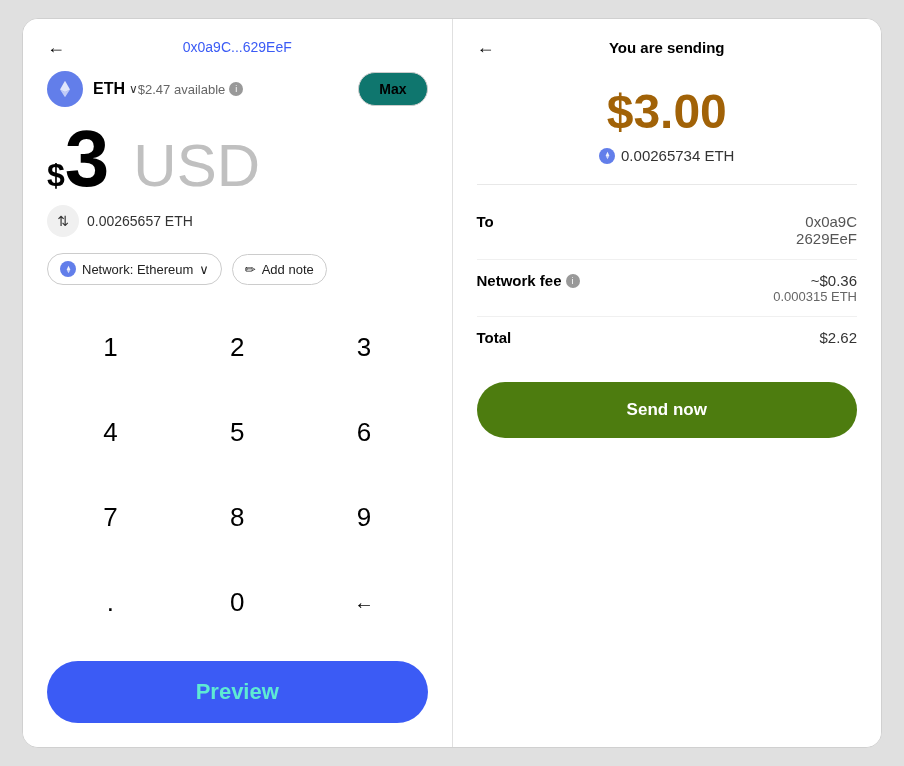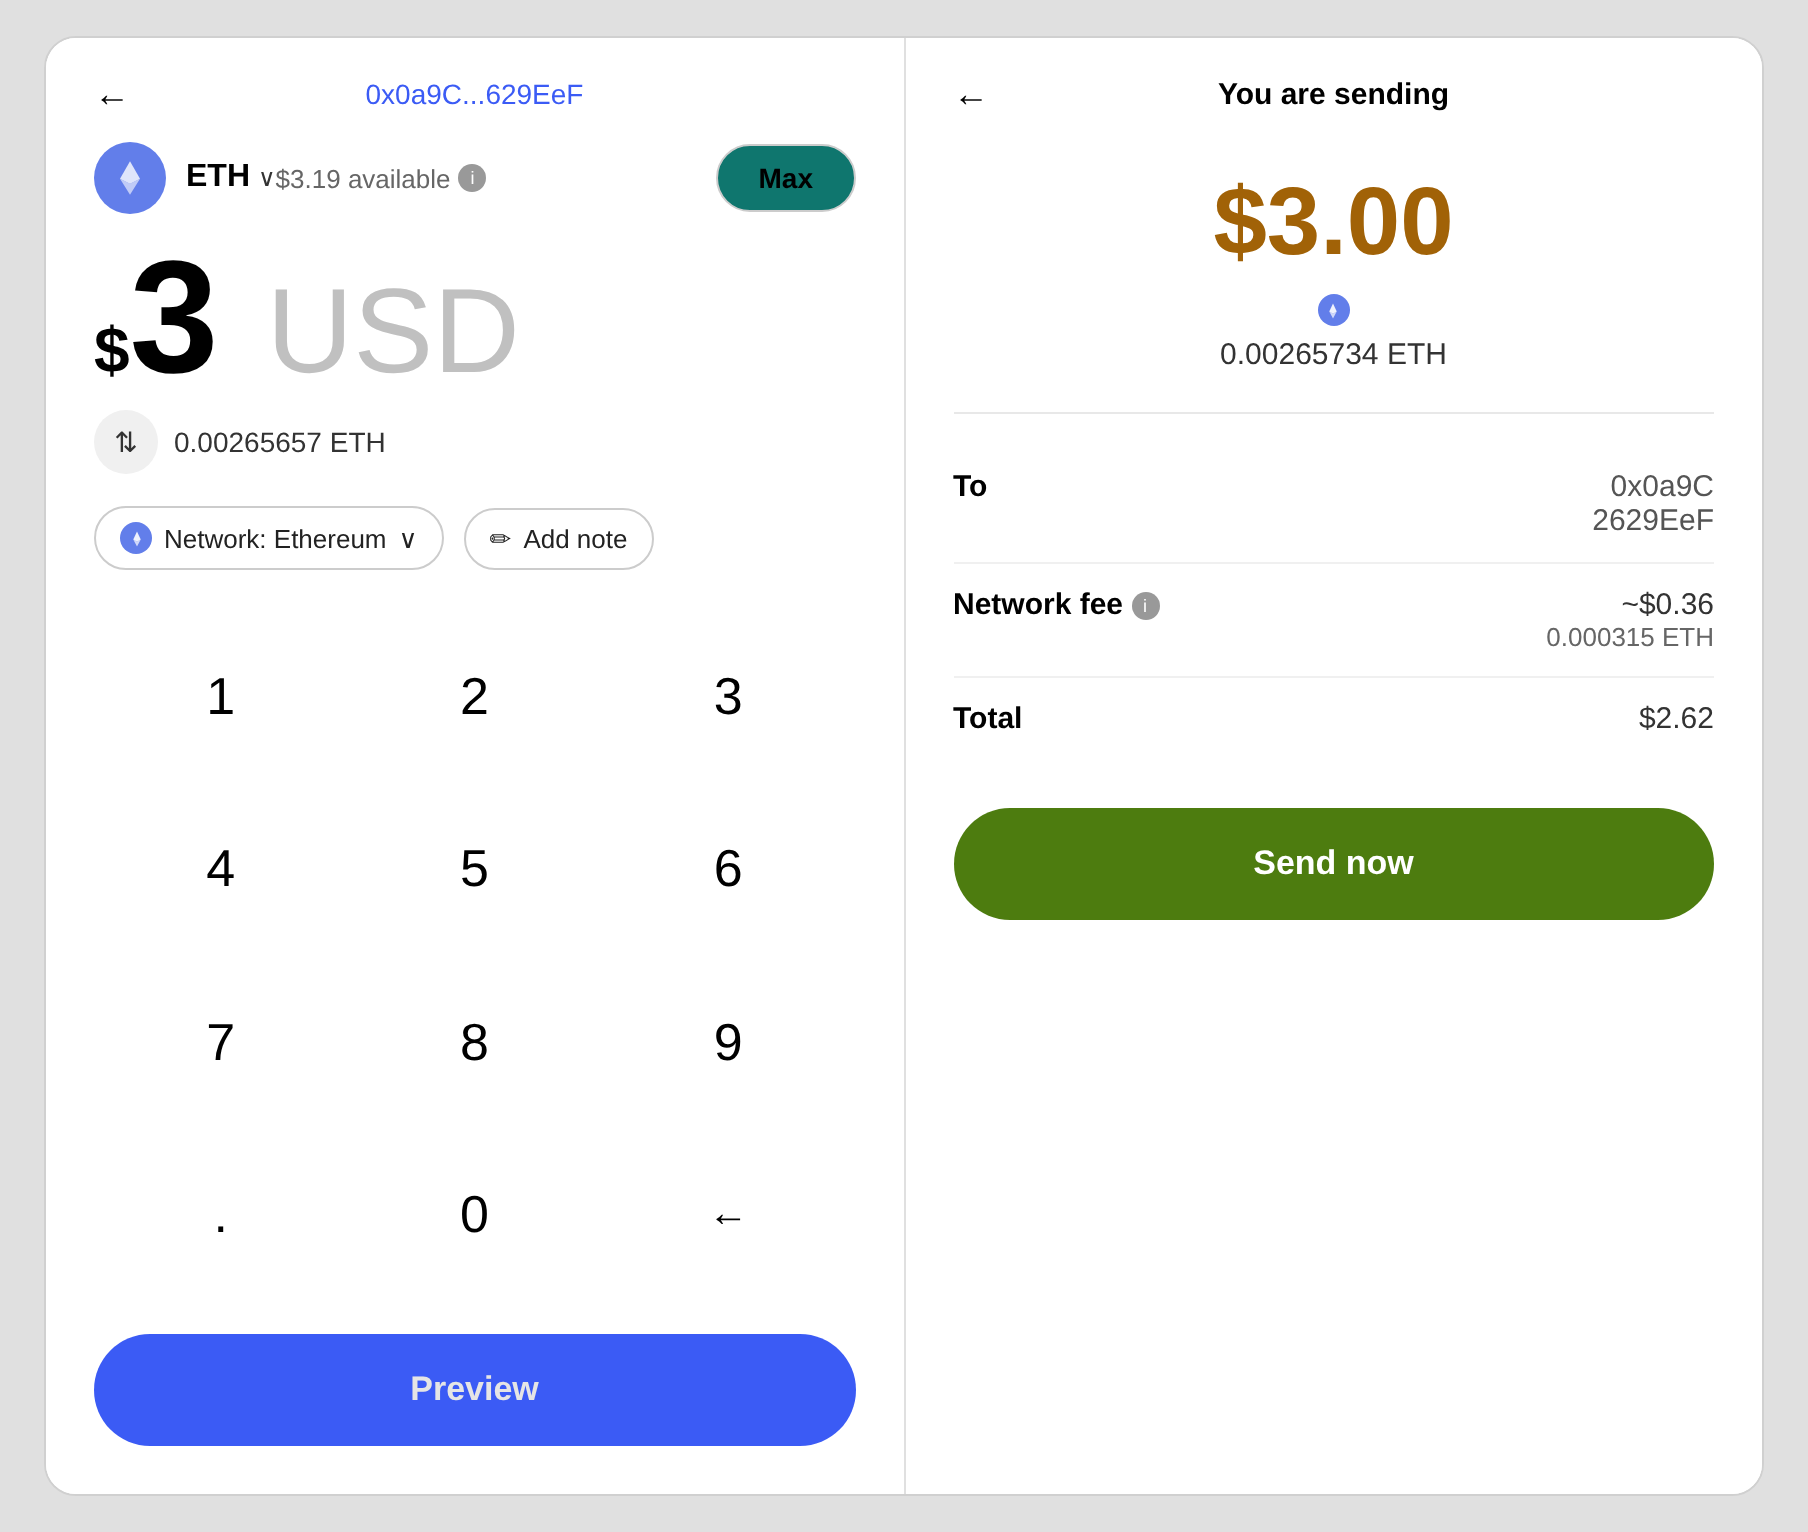--- a/index.html
+++ b/index.html
@@ -252,24 +252,24 @@
     }
     .key-backspace {
       font-size: 20px;
     }
 
     
     .preview-btn {
       width: 100%;
       padding: 18px;
       background: #3B5BF5;
-      color: #e5e5e5;
+      color: #5eead4;
       border: none;
       border-radius: 40px;
-      font-size: 17px;
+      font-size: 22px;
       font-weight: 600;
       cursor: pointer;
       margin-top: auto;
     }
 
     
     .send-amount-large {
       text-align: center;
       margin-bottom: 8px;
       margin-top: 12px;
@@ -278,21 +278,20 @@
       font-size: 48px;
       font-weight: 700;
       color: #a16207;
     }
     .send-eth-row {
       display: flex;
       align-items: center;
       justify-content: center;
       gap: 6px;
       margin-bottom: 20px;
-      flex-direction: column;
     }
     .send-eth-text {
       font-size: 15px;
       color: #333;
     }
     .divider {
       width: 100%;
       height: 1px;
       background: #e8e8e8;
       margin-bottom: 16px;
@@ -368,21 +367,21 @@
             <path d="M12 2L6 12.5L12 15.5L18 12.5L12 2Z" fill="white" opacity="0.8"></path>
             <path d="M12 15.5L6 12.5L12 22L18 12.5L12 15.5Z" fill="white" opacity="0.6"></path>
           </svg>
         </div>
         <div class="token-details">
           <div class="token-name-row">
             <span class="token-name">ETH</span>
             <span class="chevron-down">∨</span>
           </div>
           <div class="token-balance">
-            <span>$3.19 available</span>
+            <span>$2.47 available</span>
             <span class="info-icon">i</span>
           </div>
         </div>
       </div>
       <button class="max-btn">Max</button>
     </div>
 
     <div class="amount-display">
       <span class="dollar-sign">$</span>
       <span class="amount-number">3</span>

